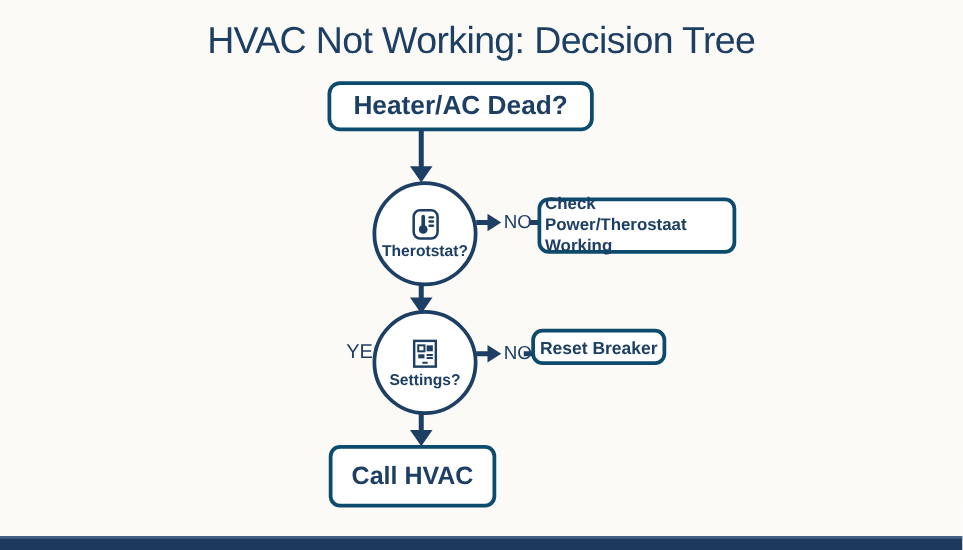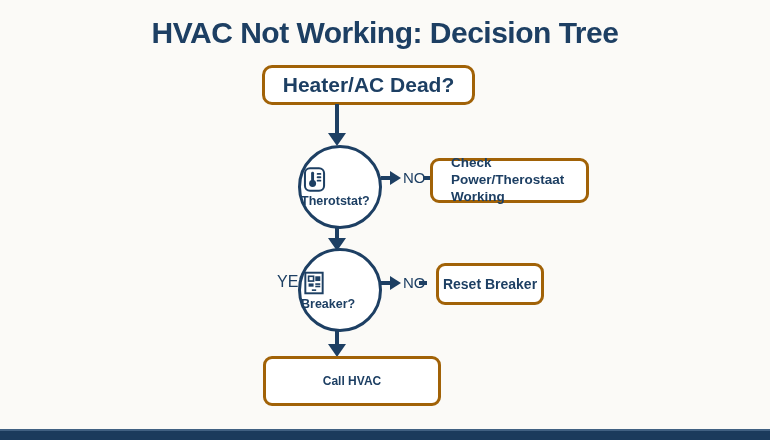--- a/index.html
+++ b/index.html
@@ -6,39 +6,39 @@
   .stage{
     position:relative;
     width:770px;height:440px;
     background:#fbfaf7;
     overflow:hidden;
     font-family:"Liberation Sans", sans-serif;
     color:#1d3f63;
   }
   .title{
     position:absolute;top:16px;left:0;width:100%;
-    text-align:center;font-size:30px;font-weight:bold;
+    text-align:center;font-size:30px;font-weight:normal;
     letter-spacing:-0.5px;color:#1d3f63;
   }
   .node-box{
     position:absolute;box-sizing:border-box;
-    background:#ffffff;border:3px solid #a16207;border-radius:10px;
+    background:#ffffff;border:3px solid #0c4a6e;border-radius:10px;
     display:flex;align-items:center;justify-content:center;
     font-weight:bold;color:#1d3f63;text-align:center;
   }
   .root-box{left:262px;top:65px;width:213px;height:40px;font-size:21px;}
   .action-box-1{left:430px;top:158px;width:159px;height:45px;border-radius:9px;
-    justify-content:flex-start;padding:4px 18px;font-size:13.5px;line-height:1.25;text-align:left;}
-  .action-box-2{left:436px;top:263px;width:108px;height:42px;border-radius:9px;font-size:14px;}
-  .final-box{left:263px;top:356px;width:178px;height:50px;border-radius:9px;
-    font-size:12px;line-height:23px;}
+    justify-content:flex-start;padding:4px 3px;font-size:13.5px;line-height:1.25;text-align:left;}
+  .action-box-2{left:425px;top:263px;width:108px;height:29px;border-radius:9px;font-size:14px;}
+  .final-box{left:263px;top:356px;width:134px;height:50px;border-radius:9px;
+    font-size:20px;line-height:23px;}
   .decision-circle{
     position:absolute;box-sizing:border-box;width:84px;height:84px;
     background:#ffffff;border:3px solid #1d3f63;border-radius:50%;
-    display:flex;flex-direction:column;align-items:flex-start;justify-content:center;
+    display:flex;flex-direction:column;align-items:center;justify-content:center;
   }
   .circle-1{left:298px;top:145px;}
   .circle-2{left:298px;top:248px;}
   .decision-label{font-size:12.5px;font-weight:bold;color:#1d3f63;margin-top:1px;}
   .edge-label{
     position:absolute;font-weight:normal;color:#1d3f63;font-size:15px;
   }
   .yes-label{left:257px;top:273px;font-size:16px;margin-left:20px;}
   .no-label-1{left:403px;top:169px;}
   .no-label-2{left:403px;top:274px;}
@@ -114,21 +114,21 @@
         <rect x="7" y="5.8" width="4.6" height="4.4" fill="none" stroke="#1d3f63" stroke-width="1.5"></rect>
         <rect x="13.2" y="5.8" width="4.6" height="4.4" fill="#1d3f63"></rect>
         <rect x="7" y="12.4" width="4.6" height="3" fill="#1d3f63"></rect>
         <g stroke="#1d3f63" stroke-width="1.5">
           <line x1="13.2" y1="13" x2="17.8" y2="13"></line>
           <line x1="13.2" y1="15.2" x2="17.8" y2="15.2"></line>
           <line x1="10" y1="18.6" x2="14" y2="18.6"></line>
         </g>
       </svg>
     </span>
-    <span class="decision-label">Breaker?</span>
+    <span class="decision-label">Settings?</span>
   </div>
 
   <div class="hline" style="left:381px;top:281px;width:10px;"></div>
   <div class="head-right" style="left:390px;top:276px;"></div>
   <div class="edge-label no-label-2">NO</div>
   <div class="hline" style="left:419px;top:281px;width:8px;"></div>
 
   <div class="node-box action-box-2">
     <span>Reset Breaker</span>
   </div>

